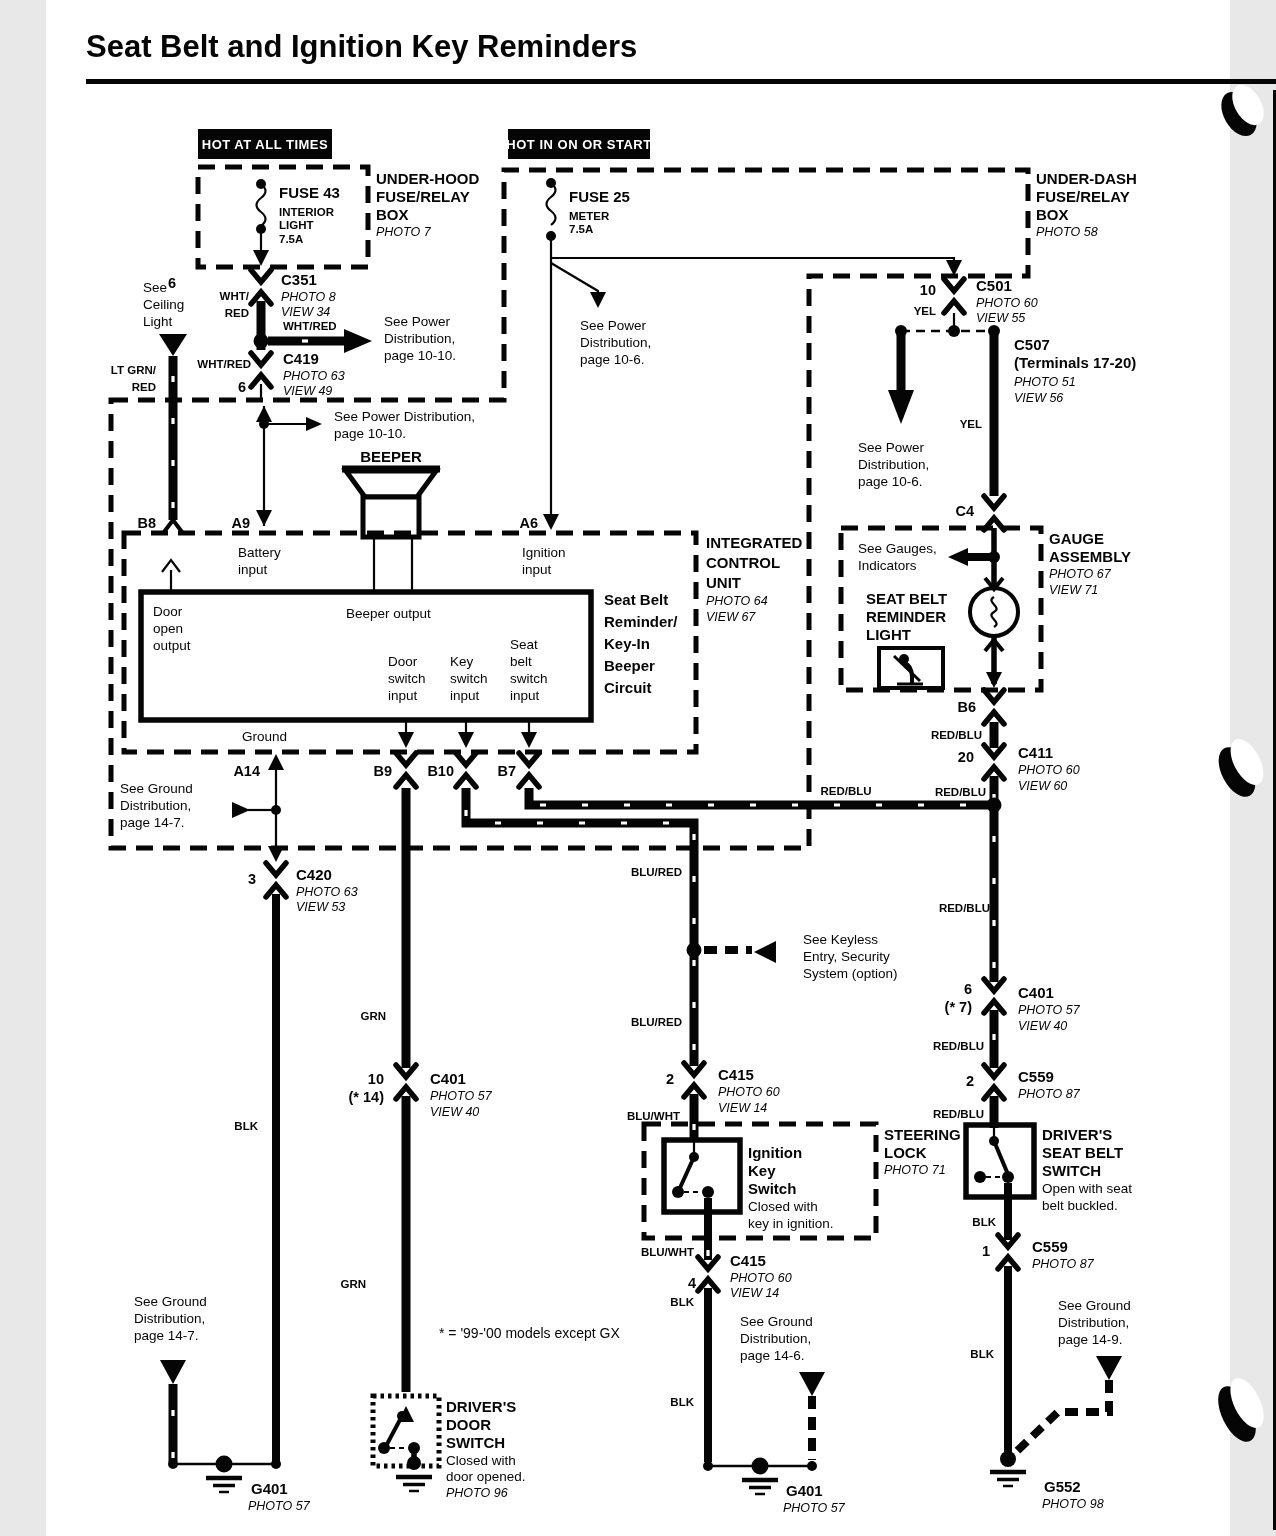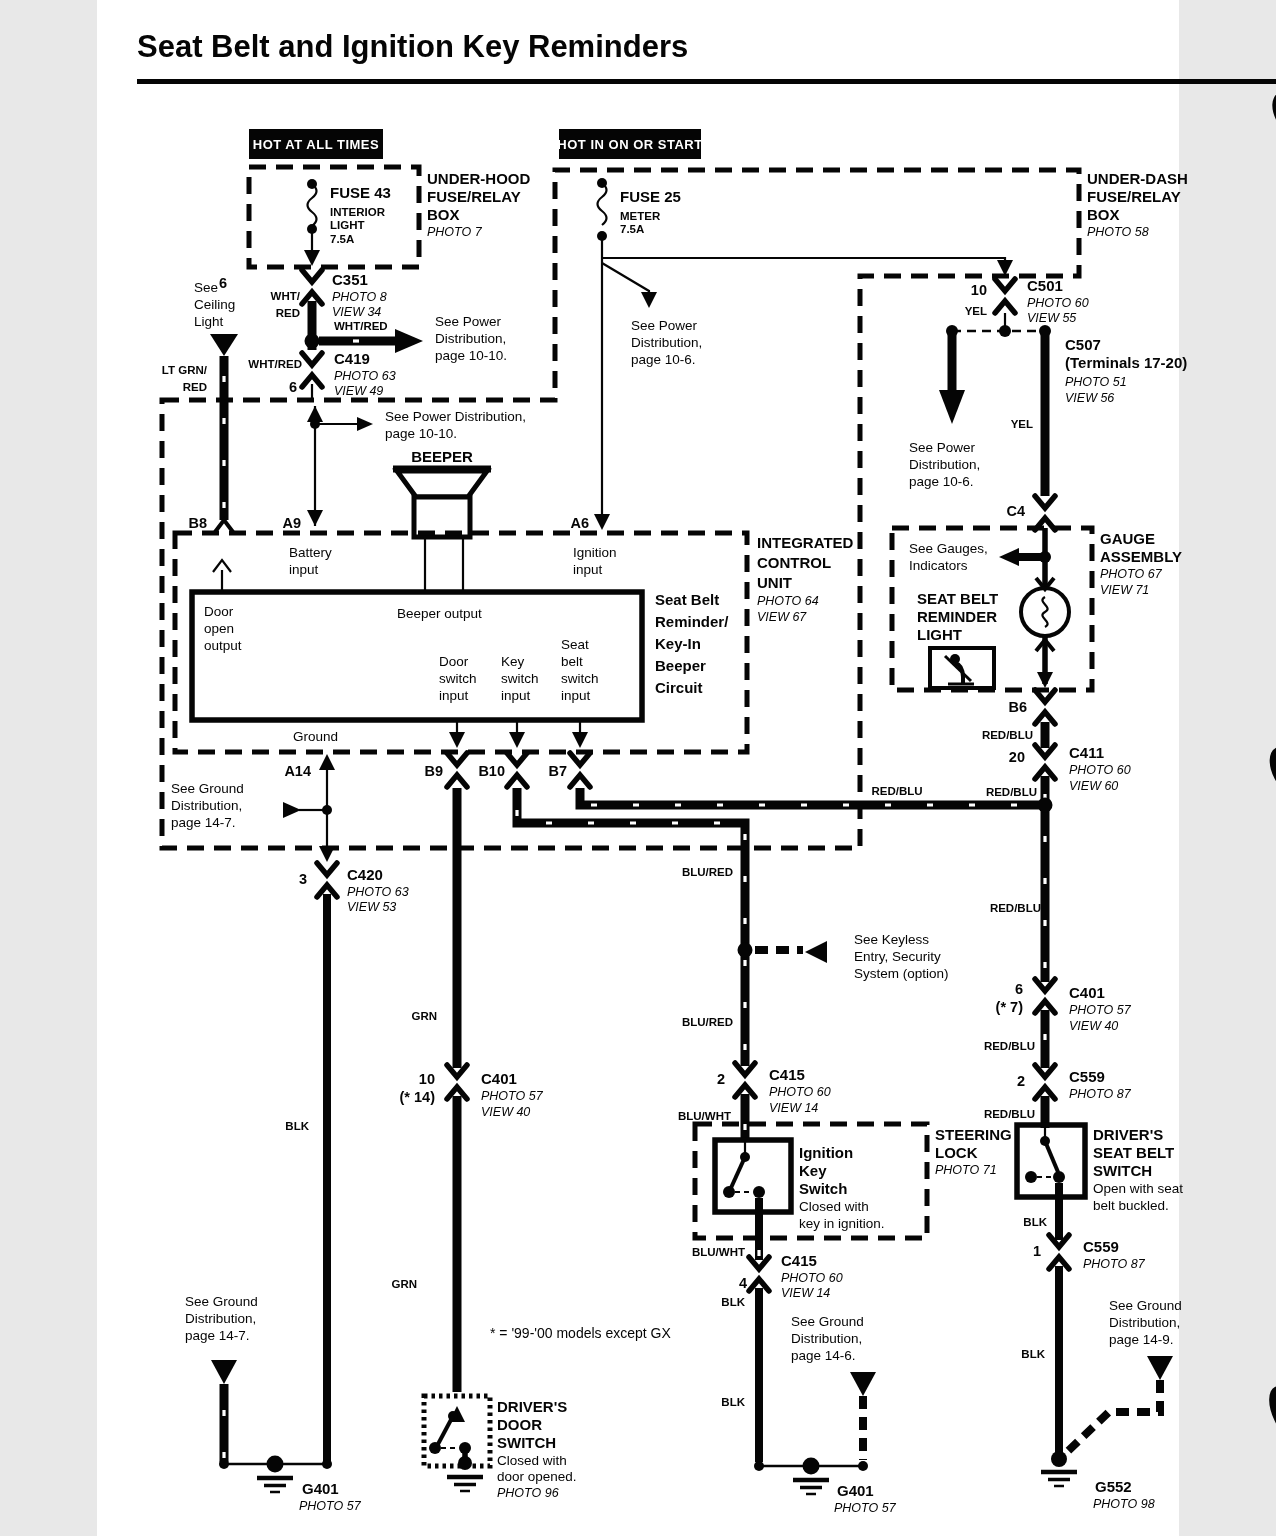--- a/index.html
+++ b/index.html
@@ -1,16 +1,16 @@
 <!DOCTYPE html>
 <html><head>
 <meta charset="utf-8">
 <style>
   html,body{margin:0;padding:0;background:#e8e8e8;}
-  .page{width:1082px;height:1536px;background:#ffffff;position:relative;margin:0 auto;}
+  .page{width:1184px;height:1536px;background:#ffffff;position:relative;margin:0 auto;}
   svg text{font-family:"Liberation Sans","DejaVu Sans",sans-serif;fill:#050505;}
   .title{font-size:31px;font-weight:bold;}
   .banner{font-size:13px;font-weight:bold;fill:#ffffff;letter-spacing:.5px;}
   .b15{font-size:15px;font-weight:bold;}
   .b14{font-size:14.5px;font-weight:bold;}
   .b11{font-size:11.5px;font-weight:bold;}
   .t13{font-size:13.5px;}
   .t14{font-size:14px;}
   .i12{font-size:12.5px;font-style:italic;}
   .w9{stroke:#050505;stroke-width:9;fill:none;}

